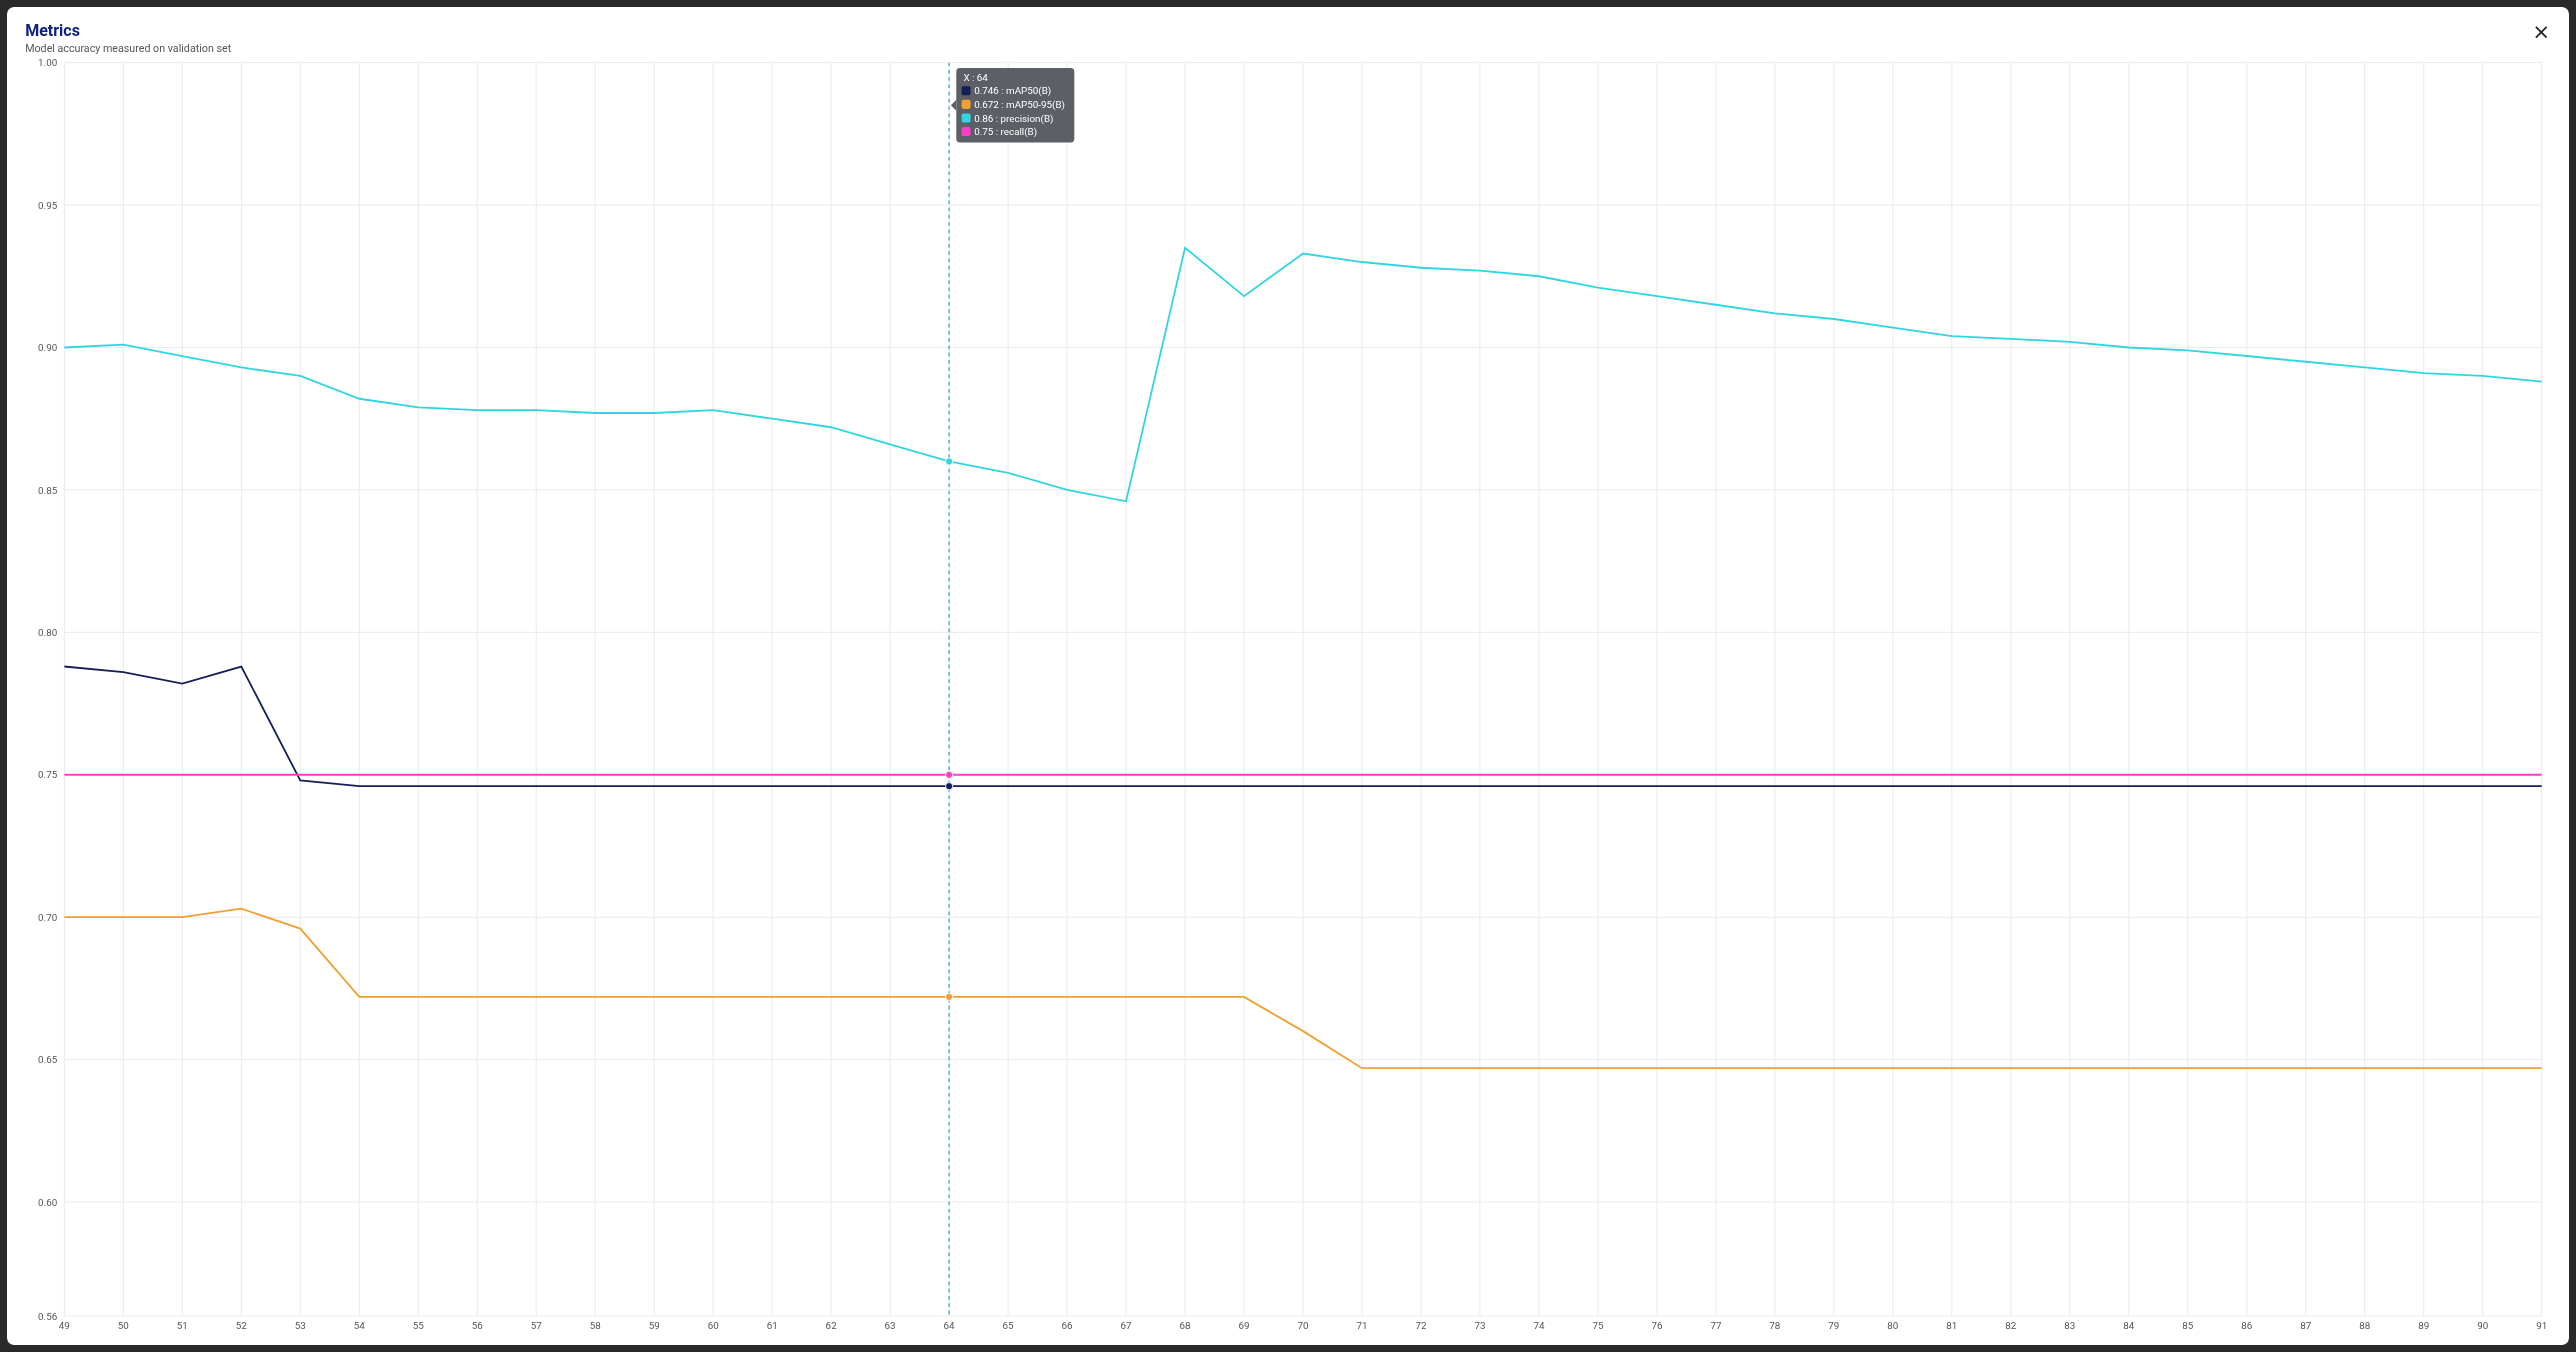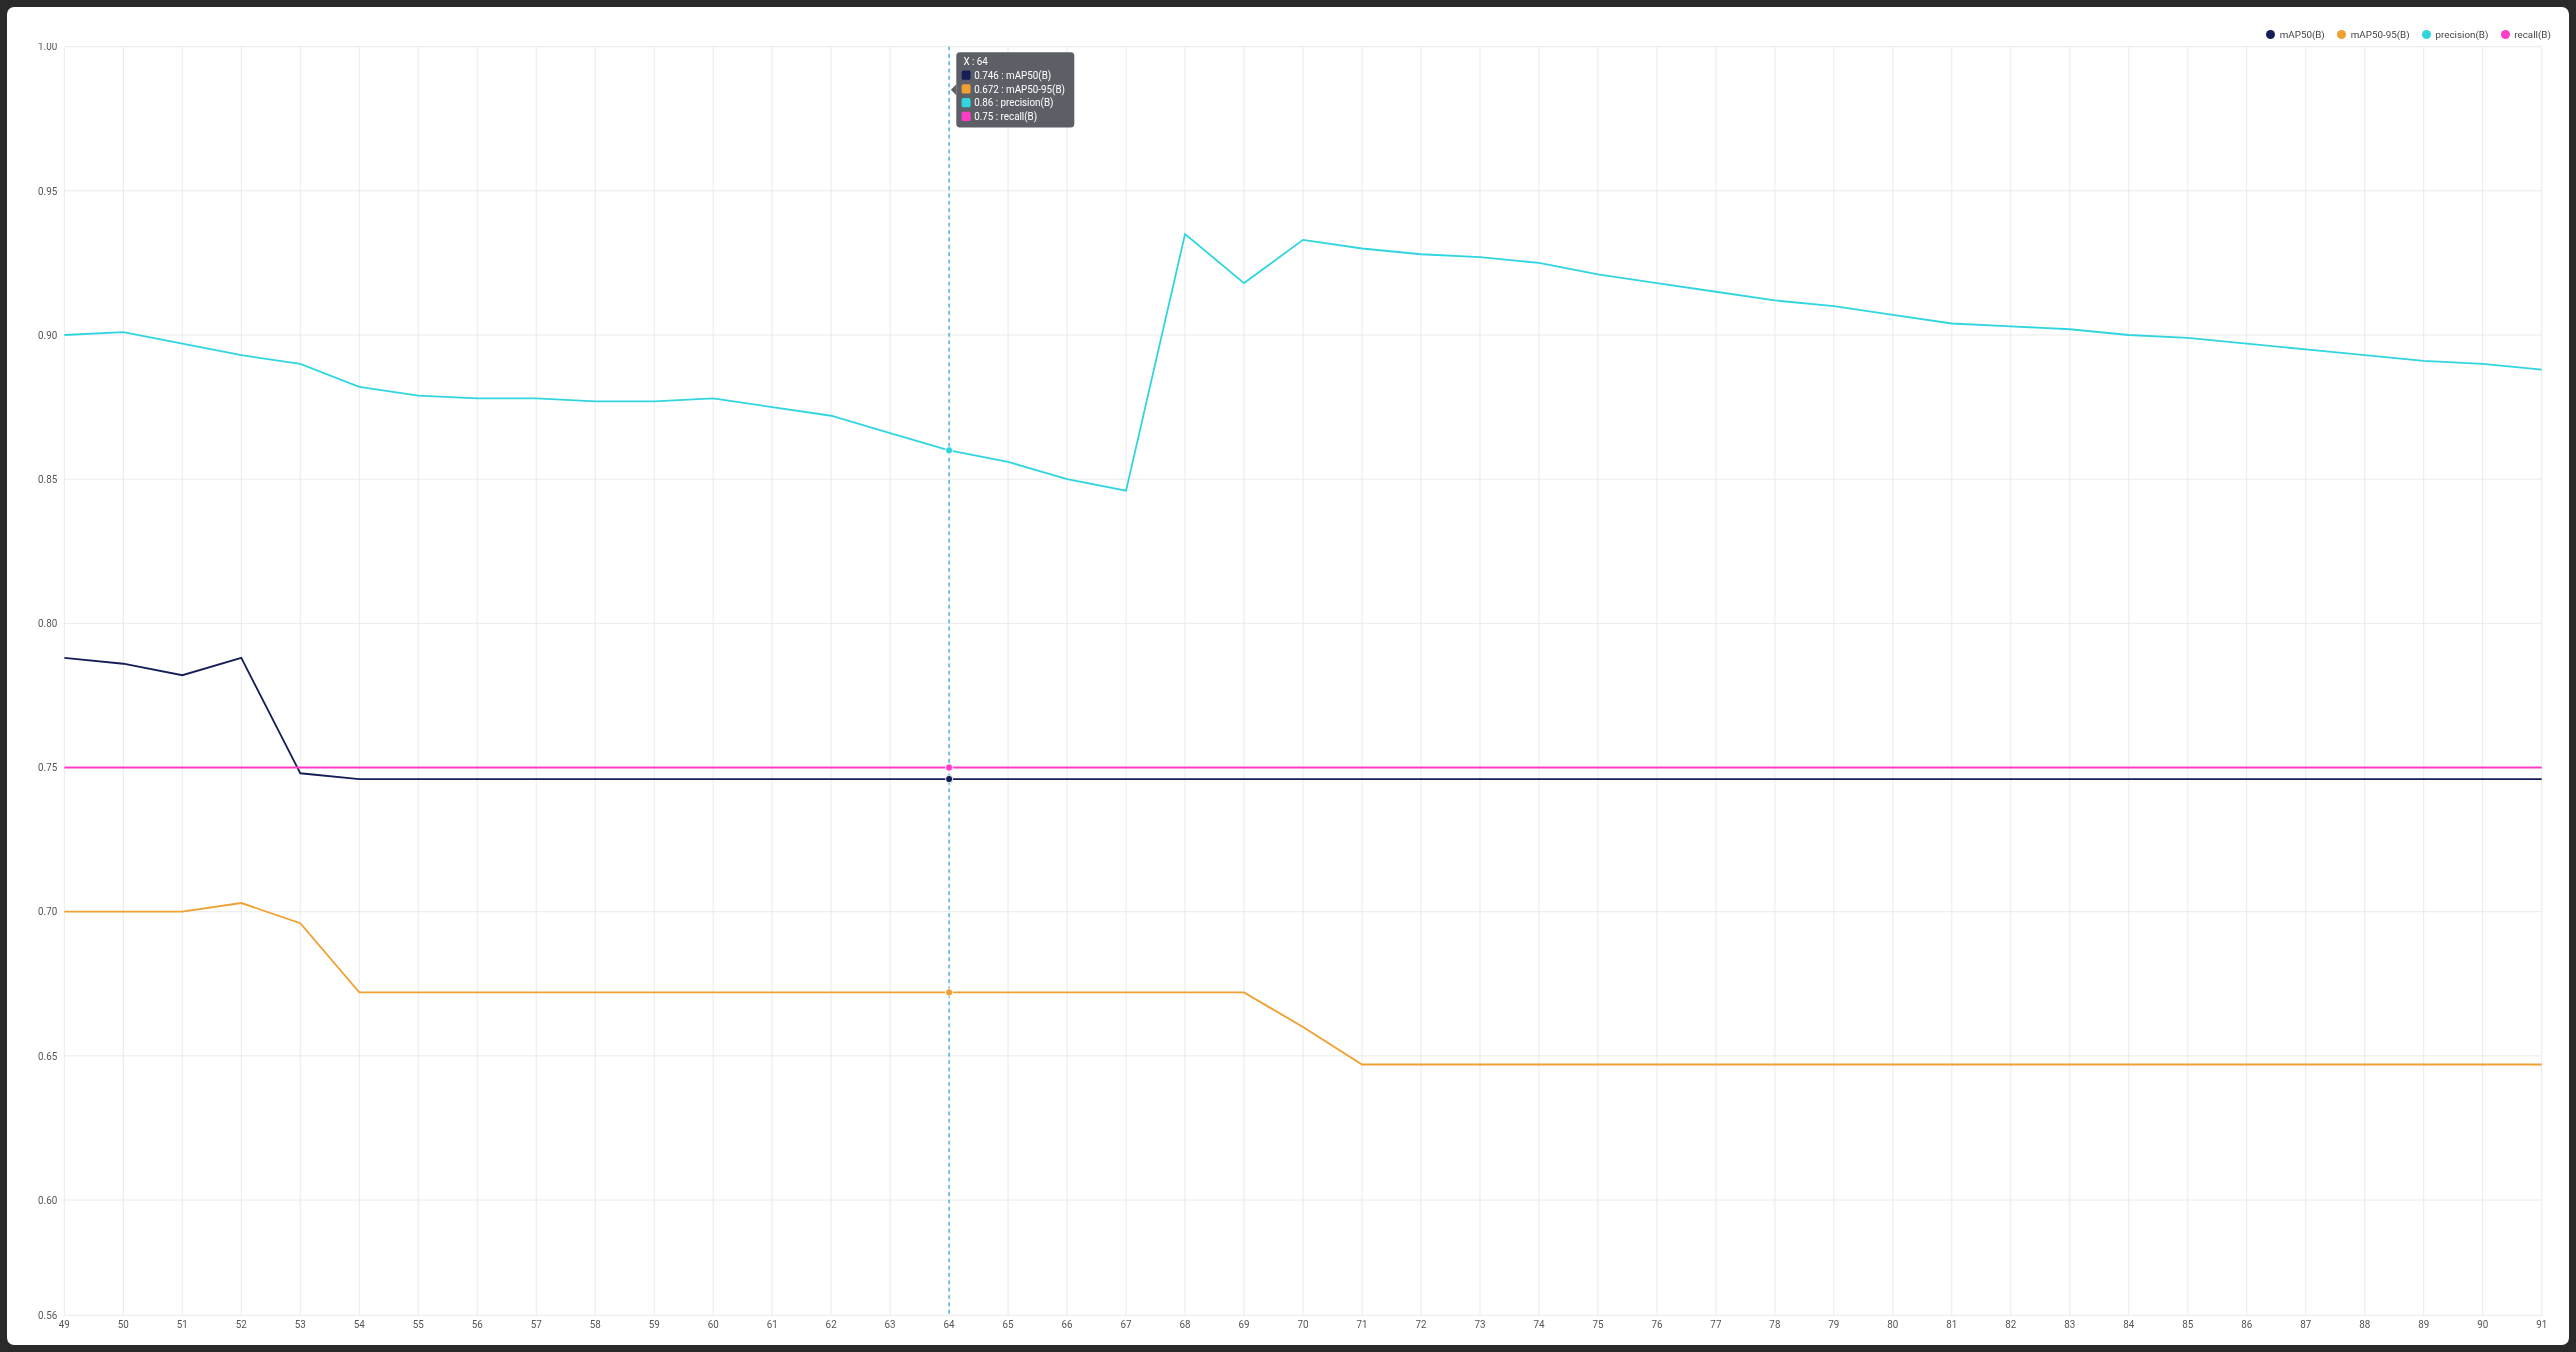--- a/index.html
+++ b/index.html
@@ -71,39 +71,33 @@
   .hover-dot { stroke: #fff; stroke-width: 1; }
   .tooltip-box { fill: #5c6066; rx: 4; ry: 4; }
   .tooltip-text { font-size: 11px; fill: #fff; }
   .tooltip-swatch { rx:2; ry:2; }
 </style>
 </head>
 <body>
 
 <div class="frame">
 
-
-  <div class="legend-row">
-    <span class="legend-item">
-      <span class="legend-swatch" style="background:#151e56"></span>
-      <span>mAP50(B)</span>
-    </span>
-    <span class="legend-item">
-      <span class="legend-swatch" style="background:#f0a030"></span>
-      <span>mAP50-95(B)</span>
-    </span>
-    <span class="legend-item">
-      <span class="legend-swatch" style="background:#30d5e0"></span>
-      <span>precision(B)</span>
-    </span>
-    <span class="legend-item">
-      <span class="legend-swatch" style="background:#ff3cc8"></span>
-      <span>recall(B)</span>
-    </span>
+  <div class="header-row">
+    <div>
+      <div class="title">Metrics</div>
+      <div class="subtitle">Model accuracy measured on validation set</div>
+    </div>
+    <div class="close-btn">
+      <svg viewBox="0 0 14 14">
+        <line x1="1" y1="1" x2="13" y2="13" stroke="#222" stroke-width="2"></line>
+        <line x1="13" y1="1" x2="1" y2="13" stroke="#222" stroke-width="2"></line>
+      </svg>
+    </div>
   </div>
+
 
   <div class="chart-wrap">
     <svg class="chart" id="chart-svg" preserveAspectRatio="none" viewBox="0 0 2824 1408">
         <line x1="44" y1="4" x2="44" y2="1386" class="grid-line"></line>
         <text x="44" y="1400" text-anchor="middle" class="tick-label">49</text>
         <line x1="109.95238095238095" y1="4" x2="109.95238095238095" y2="1386" class="grid-line"></line>
         <text x="109.95238095238095" y="1400" text-anchor="middle" class="tick-label">50</text>
         <line x1="175.9047619047619" y1="4" x2="175.9047619047619" y2="1386" class="grid-line"></line>
         <text x="175.9047619047619" y="1400" text-anchor="middle" class="tick-label">51</text>
         <line x1="241.85714285714283" y1="4" x2="241.85714285714283" y2="1386" class="grid-line"></line>

